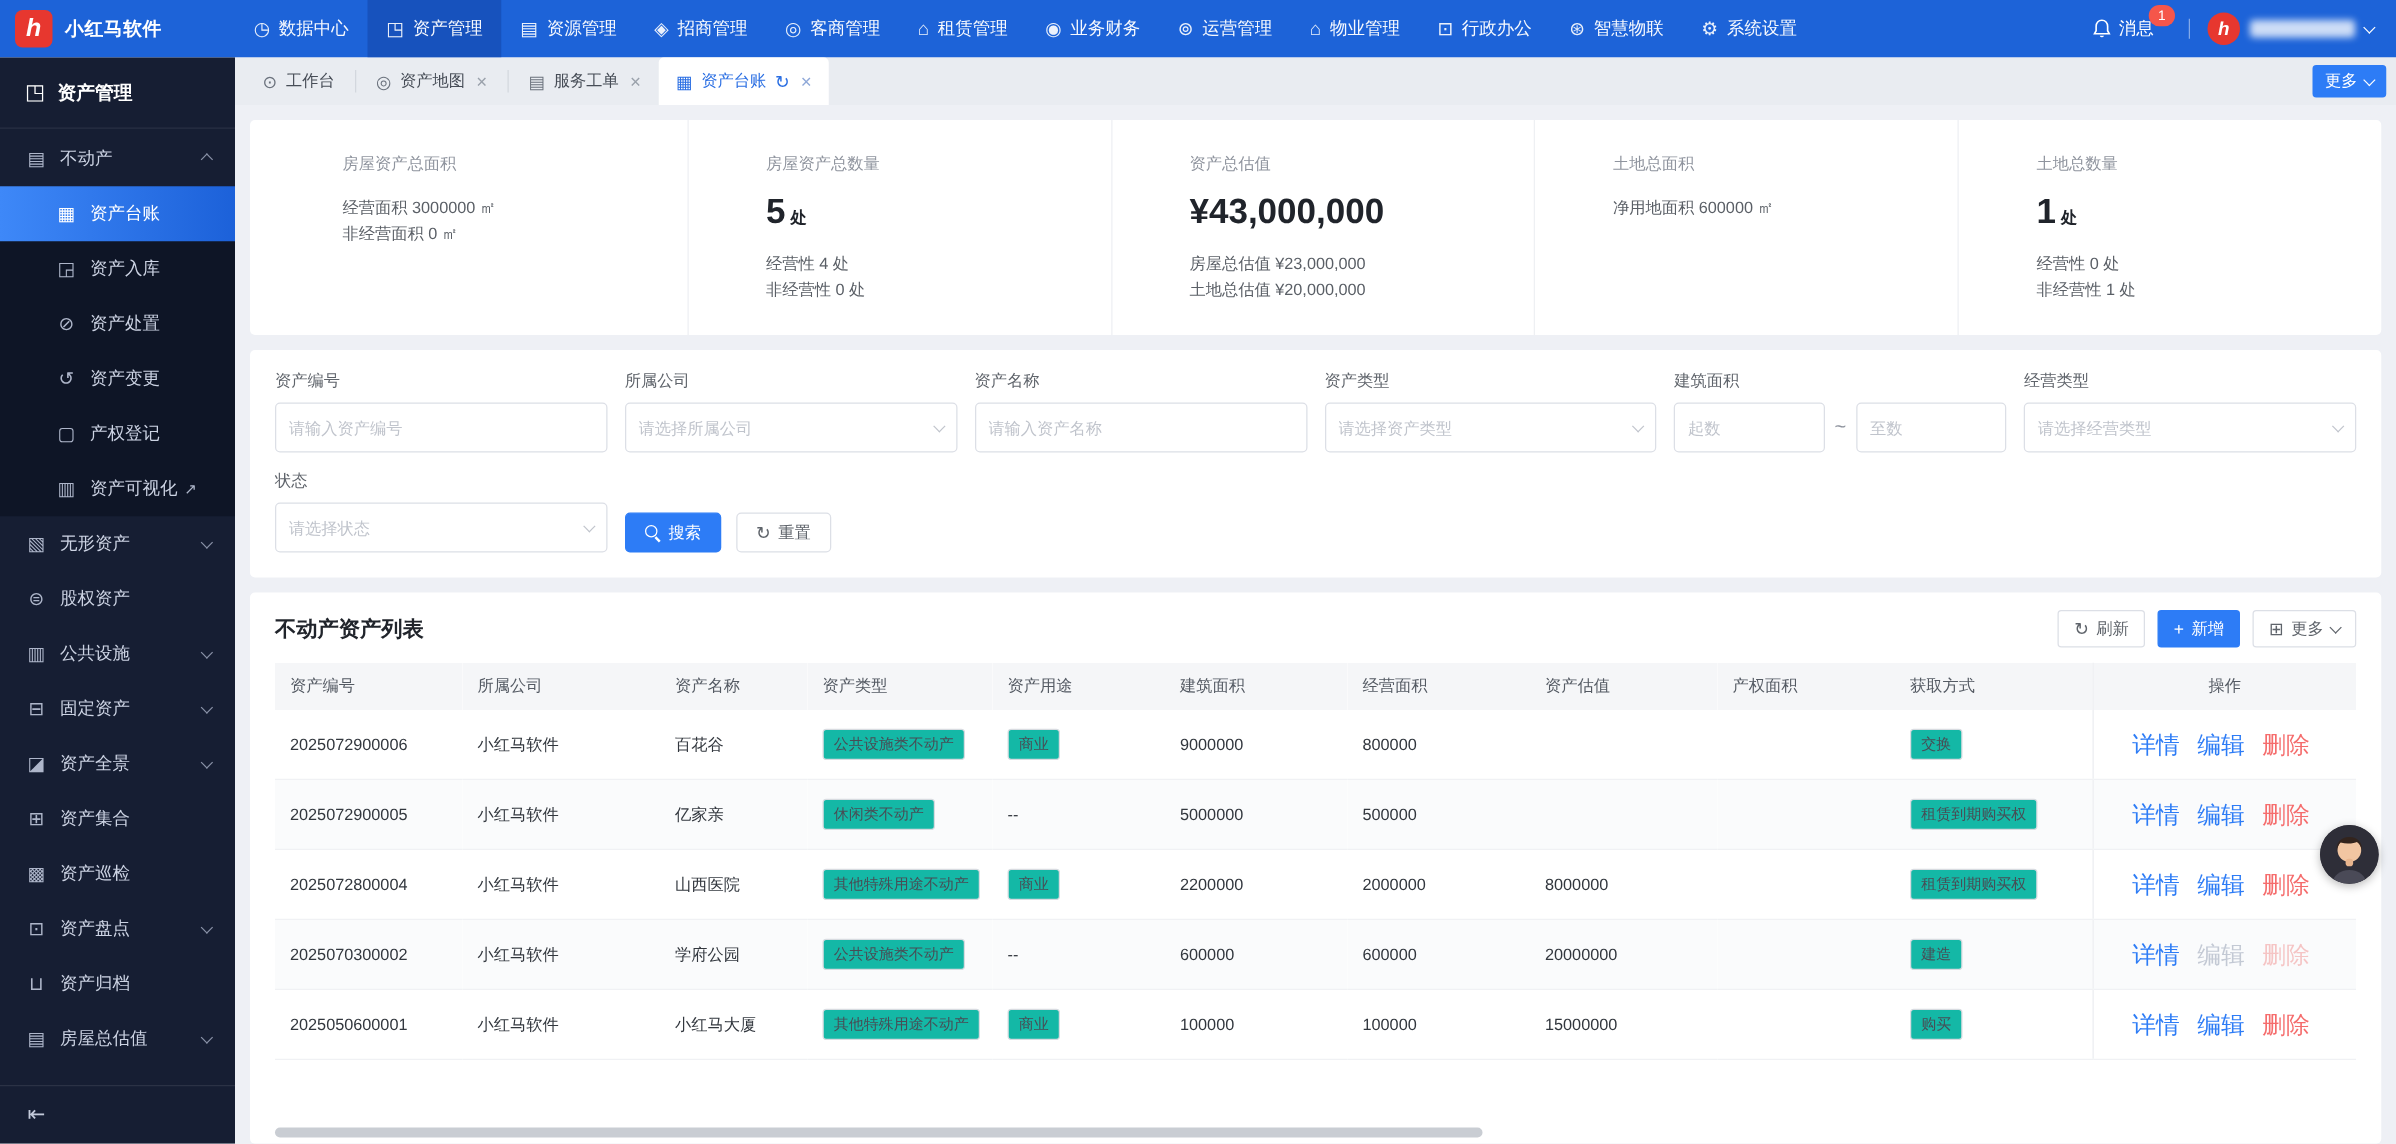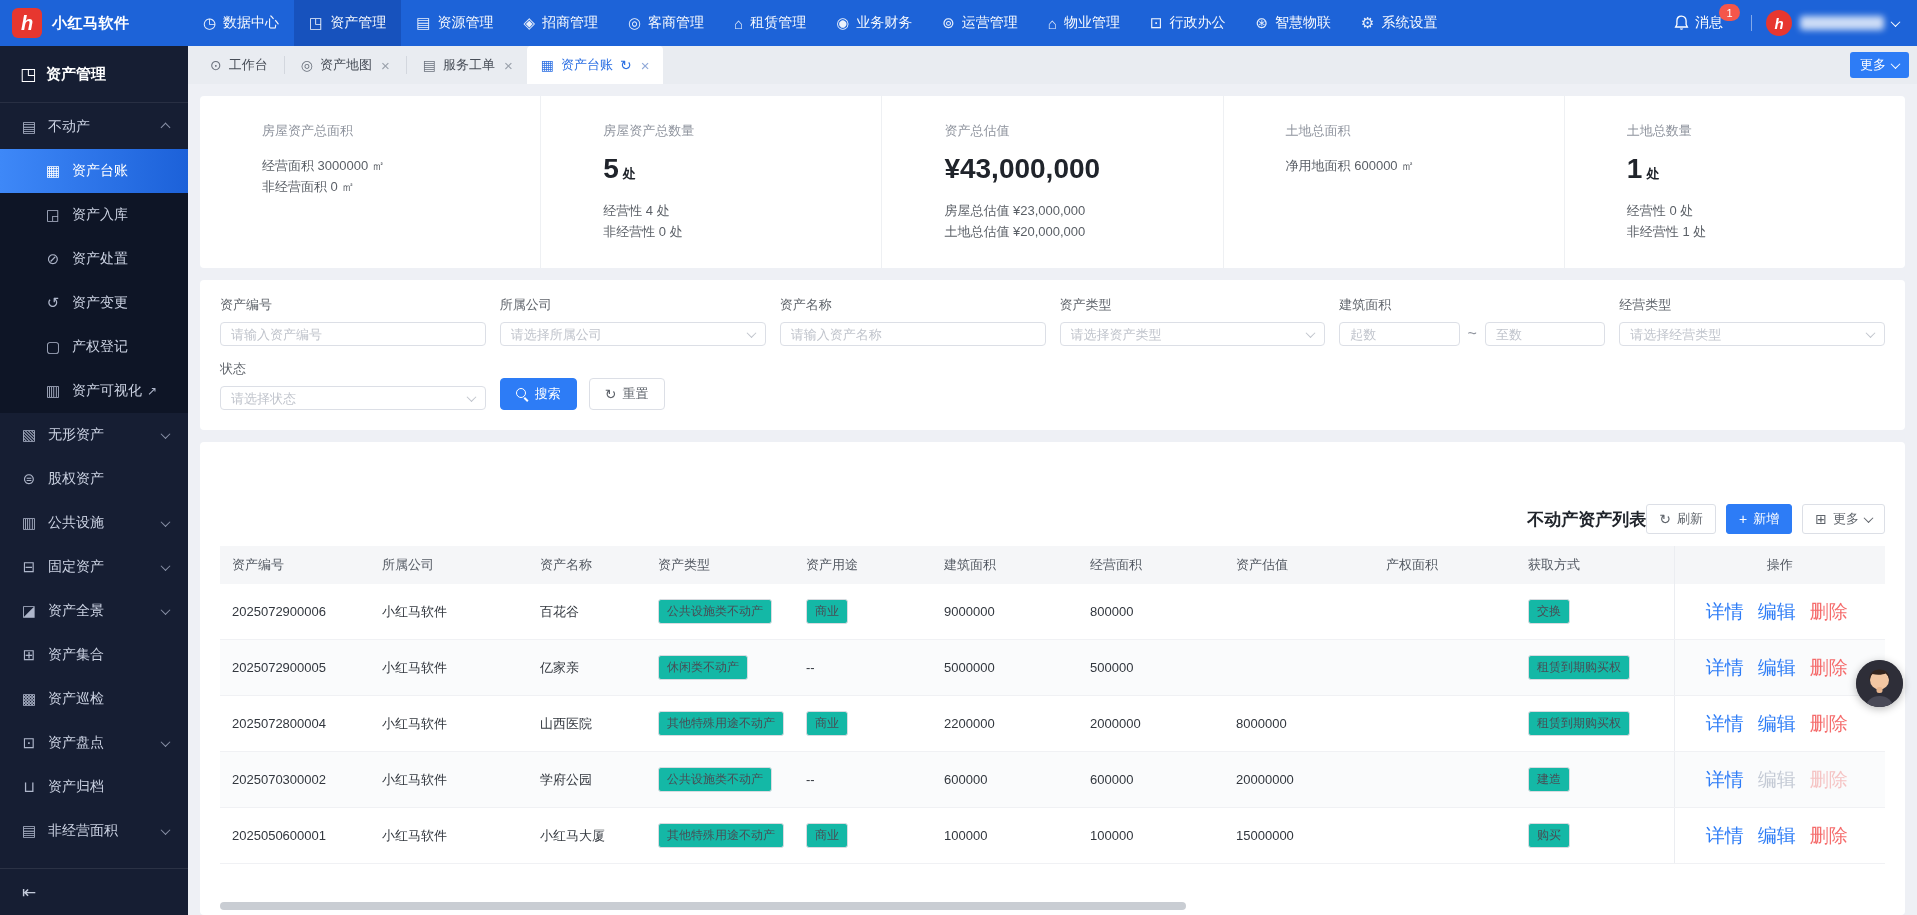--- a/index.html
+++ b/index.html
@@ -58,53 +58,53 @@
   .tab .refresh{font-size:14px;color:#2b6fe3;}
   .tab-sep{width:1px;background:#d3d7de;margin:10px 2px;}
   .more-btn{position:absolute;right:8px;top:6px;height:26px;display:flex;align-items:center;gap:6px;background:#2d7cf6;color:#fff;
     border:none;border-radius:3px;font-size:13px;padding:0 10px;cursor:pointer;font-family:inherit;}
   .chev{display:inline-block;width:6px;height:6px;border-right:1.5px solid currentColor;border-bottom:1.5px solid currentColor;}
   .chev.down{transform:rotate(45deg) translate(-1px,-1px);}
   .chev.up{transform:rotate(-135deg);}
   
   .content{flex:1;padding:12px 12px 0;display:flex;flex-direction:column;gap:12px;min-height:0;}
   .card{background:#fff;border-radius:4px;}
-  .stats{height:172px;display:flex;flex:none;}
+  .stats{height:172px;display:flex;flex:none;padding-left:12px;}
   .stat{flex:1;padding:26px 10px 0 62px;box-sizing:border-box;border-right:1px solid #eef0f3;min-width:0;}
   .stat:last-child{border-right:none;}
   .s-label{font-size:13px;color:#8f949e;}
   .s-value{margin-top:13px;font-size:28px;font-weight:bold;color:#20242b;}
   .s-unit{font-size:13px;margin-left:4px;}
   .s-lines{margin-top:15px;}
   .s-line{font-size:13px;color:#5a5f66;line-height:21px;}
   
   .filter{flex:none;padding:16px 20px 20px;box-sizing:border-box;}
   .f-grid{display:grid;grid-template-columns:repeat(6,1fr);gap:14px;}
   .f-grid.second{margin-top:14px;align-items:end;}
   .f-label{font-size:13px;color:#5f646b;margin-bottom:8px;}
-  .f-input{position:relative;height:24px;border:1px solid #dcdfe6;border-radius:4px;display:flex;align-items:center;
+  .f-input{position:relative;height:40px;border:1px solid #dcdfe6;border-radius:4px;display:flex;align-items:center;
     padding:0 10px;box-sizing:border-box;background:#fff;gap:6px;}
   input.real{border:none;outline:none;width:100%;font-size:13px;color:#333;font-family:inherit;background:transparent;padding:0;}
   input.real::placeholder{color:#c0c4cc;}
   .f-input .chev{color:#c0c4cc;flex:none;}
   .f-range{display:flex;align-items:center;gap:8px;}
   .f-range .f-input{flex:1;min-width:0;}
   .range-sep{color:#8f949e;flex:none;}
   .btn{height:32px;display:inline-flex;align-items:center;gap:6px;border-radius:4px;font-size:13px;padding:0 15px;cursor:pointer;
     font-family:inherit;box-sizing:border-box;white-space:nowrap;}
   .btn.primary{background:#2d7cf6;border:1px solid #2d7cf6;color:#fff;}
   .btn.ghost{background:#fff;border:1px solid #dcdfe6;color:#5f646b;}
   .btn .b-ic{font-size:14px;line-height:1;}
   .btn-row{display:flex;gap:12px;align-items:center;}
   .search-ic{position:relative;display:inline-block;width:13px;height:13px;flex:none;}
   .search-ic::before{content:"";position:absolute;left:0;top:0;width:8px;height:8px;border:1.5px solid #fff;border-radius:50%;}
   .search-ic::after{content:"";position:absolute;left:9px;top:9px;width:5px;height:1.5px;background:#fff;transform:rotate(45deg);transform-origin:0 0;}
   
   .table-card{flex:1;min-height:0;padding:14px 20px 0;box-sizing:border-box;display:flex;flex-direction:column;}
-  .tc-head{display:flex;align-items:center;justify-content:flex-end;flex:none;margin-top:48px;}
+  .tc-head{display:flex;align-items:center;justify-content:space-between;flex:none;}
   .tc-head h2{margin:0;font-size:17px;color:#20242b;}
   .tc-actions{display:flex;gap:10px;}
   .tc-actions .btn{height:30px;border-radius:3px;padding:0 12px;}
   .tbl-wrap{margin-top:12px;flex:1;min-height:0;overflow:hidden;}
   table{width:100%;border-collapse:collapse;table-layout:fixed;}
   thead th{height:38px;background:#f5f6f8;font-size:13px;color:#545a63;font-weight:normal;text-align:left;padding:0 0 0 12px;
     overflow:hidden;white-space:nowrap;}
   tbody td{height:55px;font-size:13px;color:#32373e;border-bottom:1px solid #f0f1f4;padding:0 6px 0 12px;overflow:hidden;white-space:nowrap;}
   tbody tr:nth-child(even) td{background:#fafbfc;}
   .tag{display:inline-block;border:1px solid #d8dbe0;border-radius:3px;padding:4px 8px;font-size:12px;color:#484d55;background:#14b8a6;line-height:1.2;}
@@ -272,21 +272,21 @@
           <span class="ic">⊡</span>
           <span class="lbl">资产盘点</span>
           <span class="chev down"></span>
         </div>
         <div class="sb-item">
           <span class="ic">⊔</span>
           <span class="lbl">资产归档</span>
         </div>
         <div class="sb-item">
           <span class="ic">▤</span>
-          <span class="lbl">非经营面积</span>
+          <span class="lbl">房屋总估值</span>
           <span class="chev down"></span>
         </div>
       </div>
     <div class="sb-collapse">
       <span>⇤</span>
     </div>
   </aside>
 
   <main class="main">
     <div class="tabbar">

